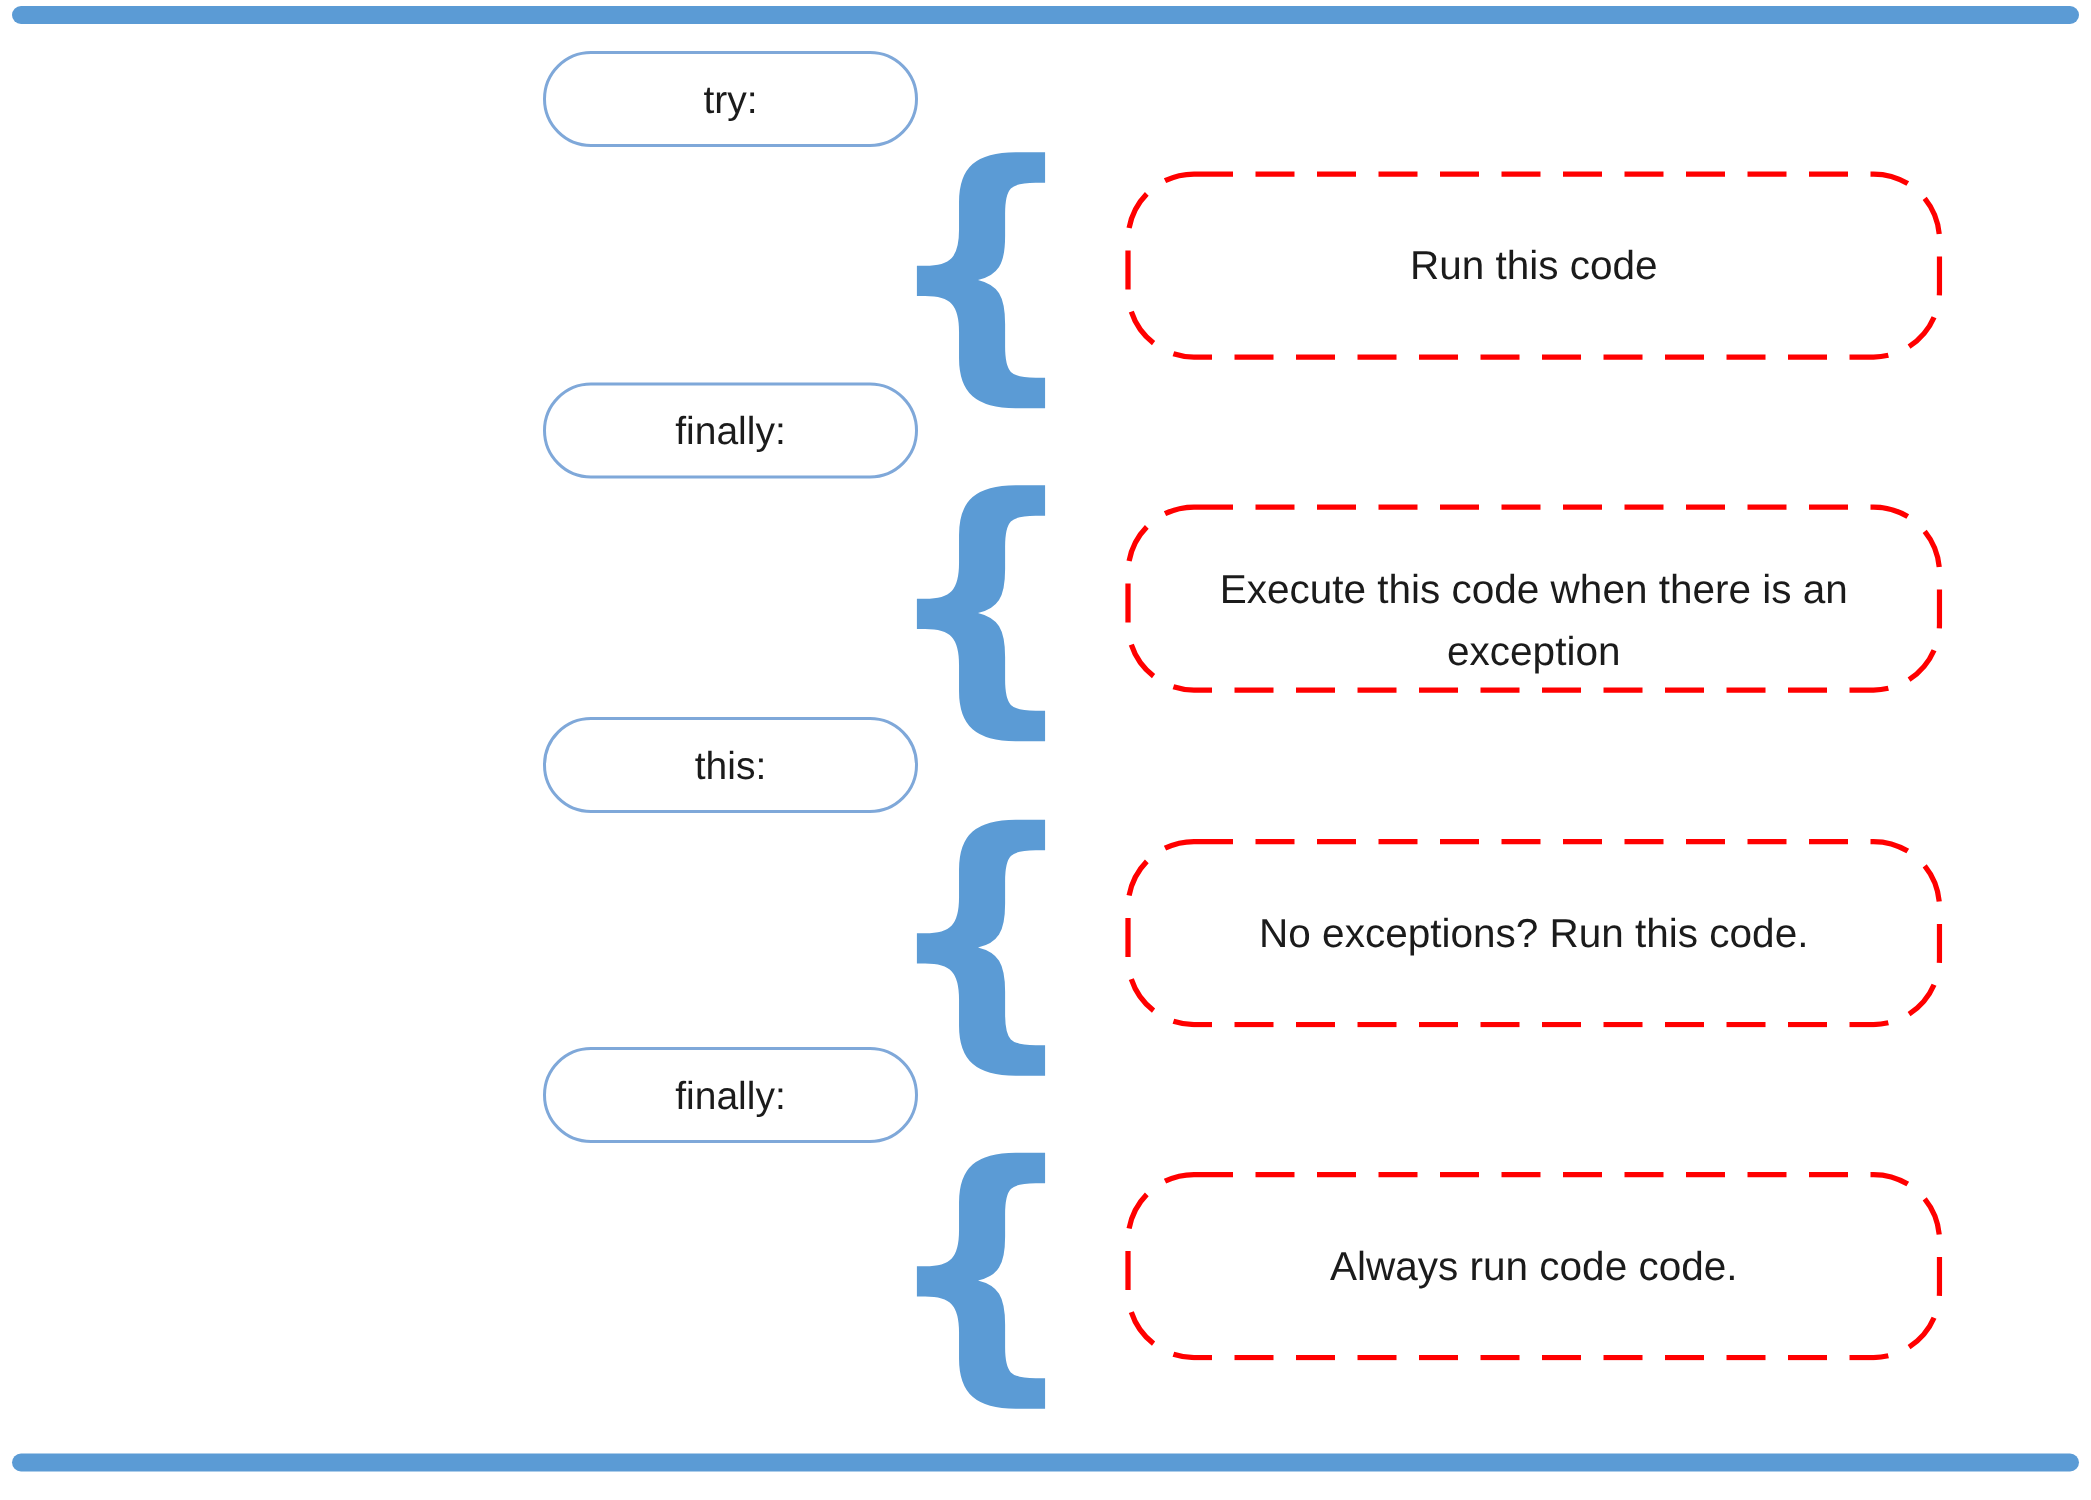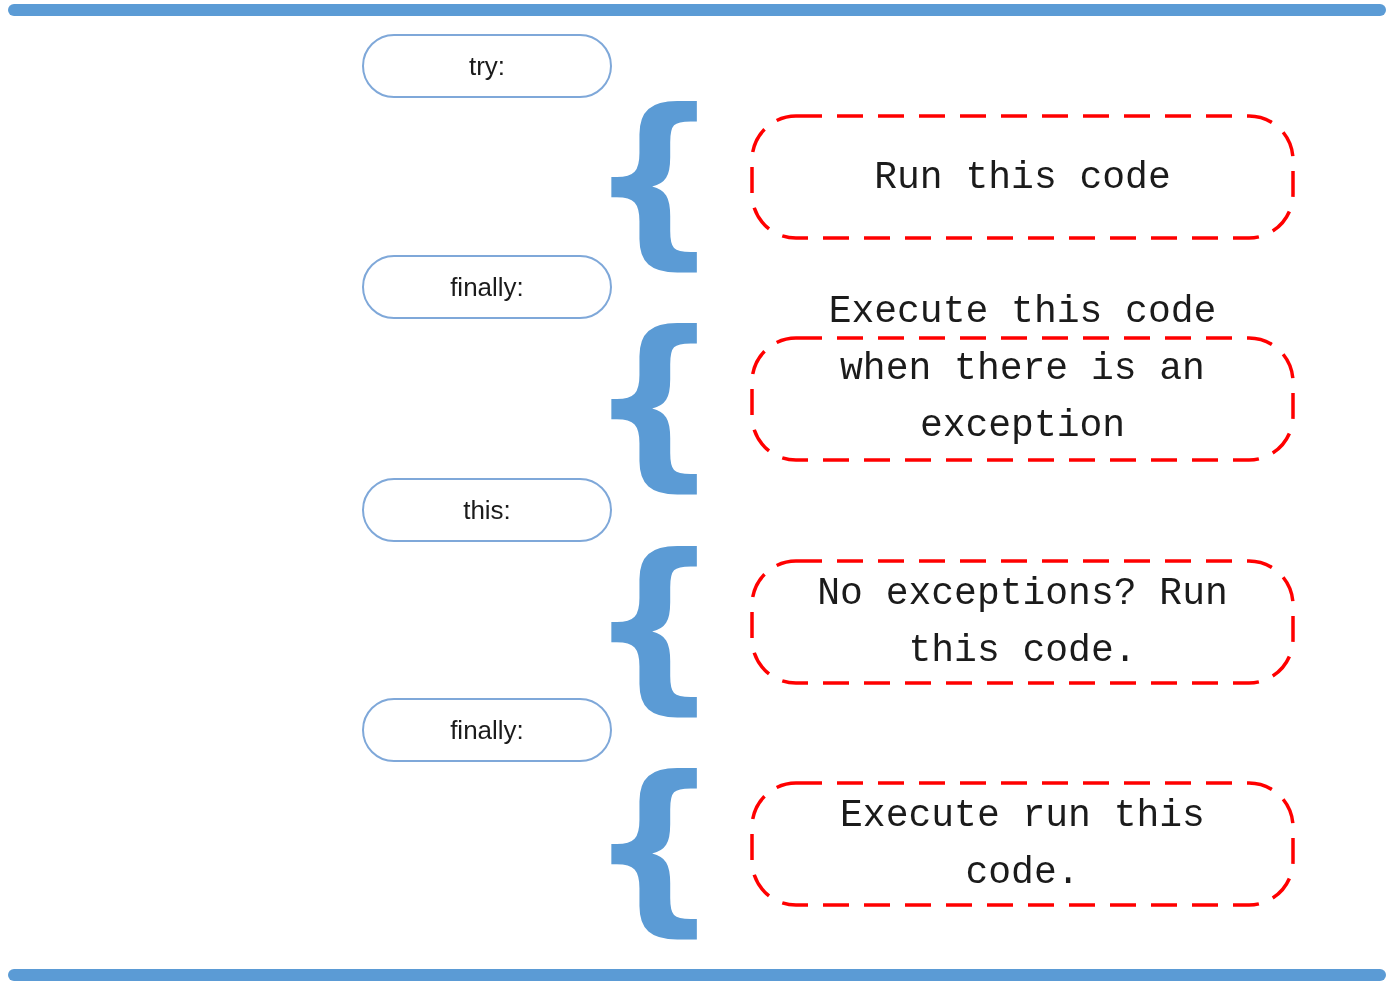--- a/index.html
+++ b/index.html
@@ -83,24 +83,23 @@
     padding: 8px 40px;
   }
   .dashed-box svg {
     position: absolute;
     inset: 0;
     width: 100%;
     height: 100%;
   }
   .dashed-box .box-label {
     position: relative;
-    font-size: 38px;
+    font-size: 27px;
     line-height: 1.5;
     color: var(--text-black);
-    font-family: Liberation Mono, monospace;
   }
   .box-1 { top: 114px; }
   .box-2 { top: 336px; align-items: flex-end; }
   .box-3 { top: 559px; }
   .box-4 { top: 781px; }
   .dashed-rect {
     fill: none;
     stroke: var(--dashed-red);
     stroke-width: 3.5;
     stroke-dasharray: 26 15;
@@ -147,18 +146,18 @@
   </div>
 
   <div class="pill pill-finally">
     <span>finally:</span>
   </div>
   <div class="brace brace-4">{</div>
   <div class="dashed-box box-4">
     <svg viewBox="0 0 545 126" preserveAspectRatio="none">
       <rect class="dashed-rect" x="2" y="2" width="541" height="122" rx="44" ry="44"></rect>
     </svg>
-    <span class="box-label">Execute run this code.</span>
+    <span class="box-label">Always run code code.</span>
   </div>
 
   <div class="bar bottom"></div>
 
 </div>
 
 </body></html>

